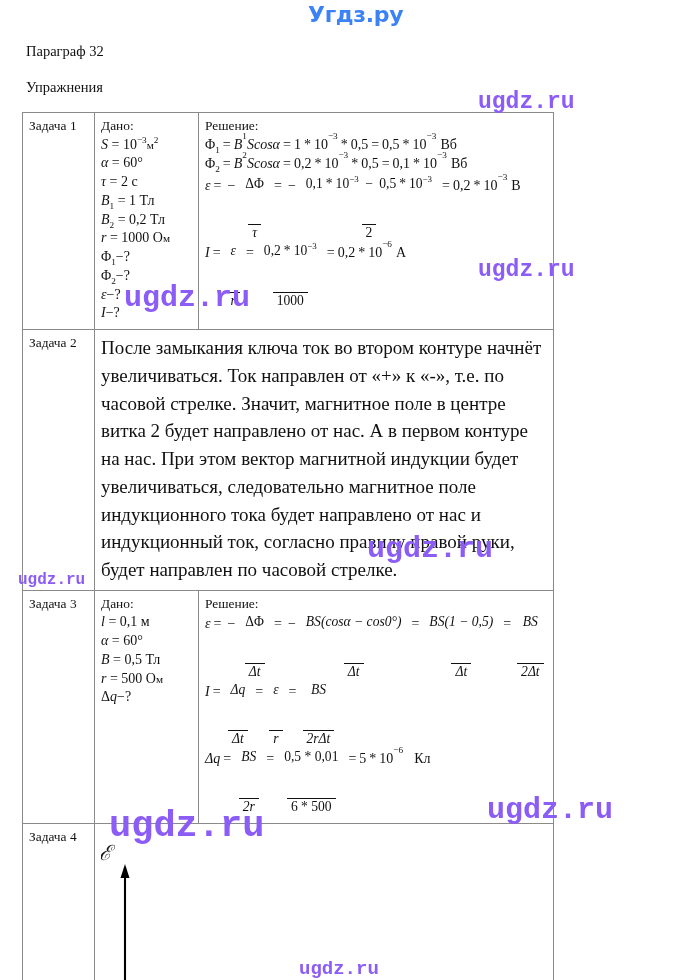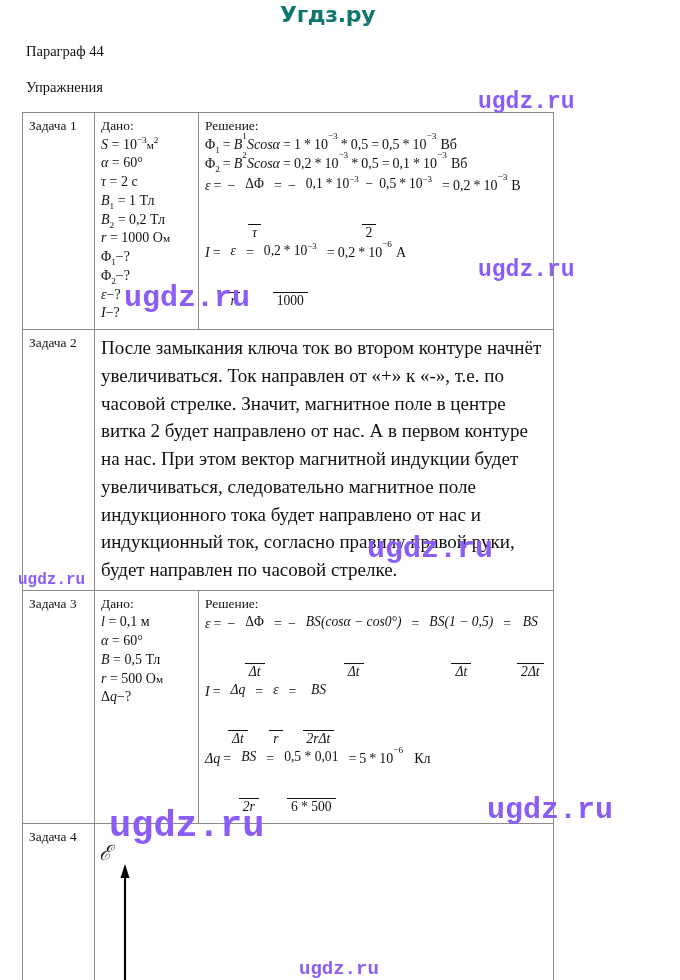--- a/index.html
+++ b/index.html
@@ -13,26 +13,26 @@
     position: relative;
     overflow: hidden;
     font-family: "Liberation Serif", "DejaVu Serif", serif;
     color: #111111;
   }
 
   
   .brand-logo {
     position: absolute;
     top: 2px;
-    left: 280px;
+    left: 308px;
     font-family: "DejaVu Sans", "Liberation Sans", sans-serif;
     font-weight: bold;
     font-size: 22px;
     letter-spacing: -0.3px;
-    color: #0f766e;
+    color: #3b82f6;
   }
 
   
   .para-title {
     position: absolute;
     left: 26px;
     top: 43px;
     font-size: 14.5px;
   }
   .exercises-title {
@@ -139,21 +139,21 @@
   .wm-e { left: 18px;  top: 563px; font-size: 16px; }
   .wm-f { left: 109px; top: 797px; font-size: 37px; }
   .wm-g { left: 487px; top: 785px; font-size: 30px; }
   .wm-h { left: 299px; top: 950px; font-size: 19px; }
 </style>
 </head>
 <body>
 
 <div class="brand-logo">Угдз.ру</div>
 
-<div class="para-title">Параграф 44</div>
+<div class="para-title">Параграф 32</div>
 <div class="exercises-title">Упражнения</div>
 
 <table class="tasks-table">
   <colgroup>
     <col class="col-label">
       <col class="col-given">
       <col>
   </colgroup>
   <tbody>
 

